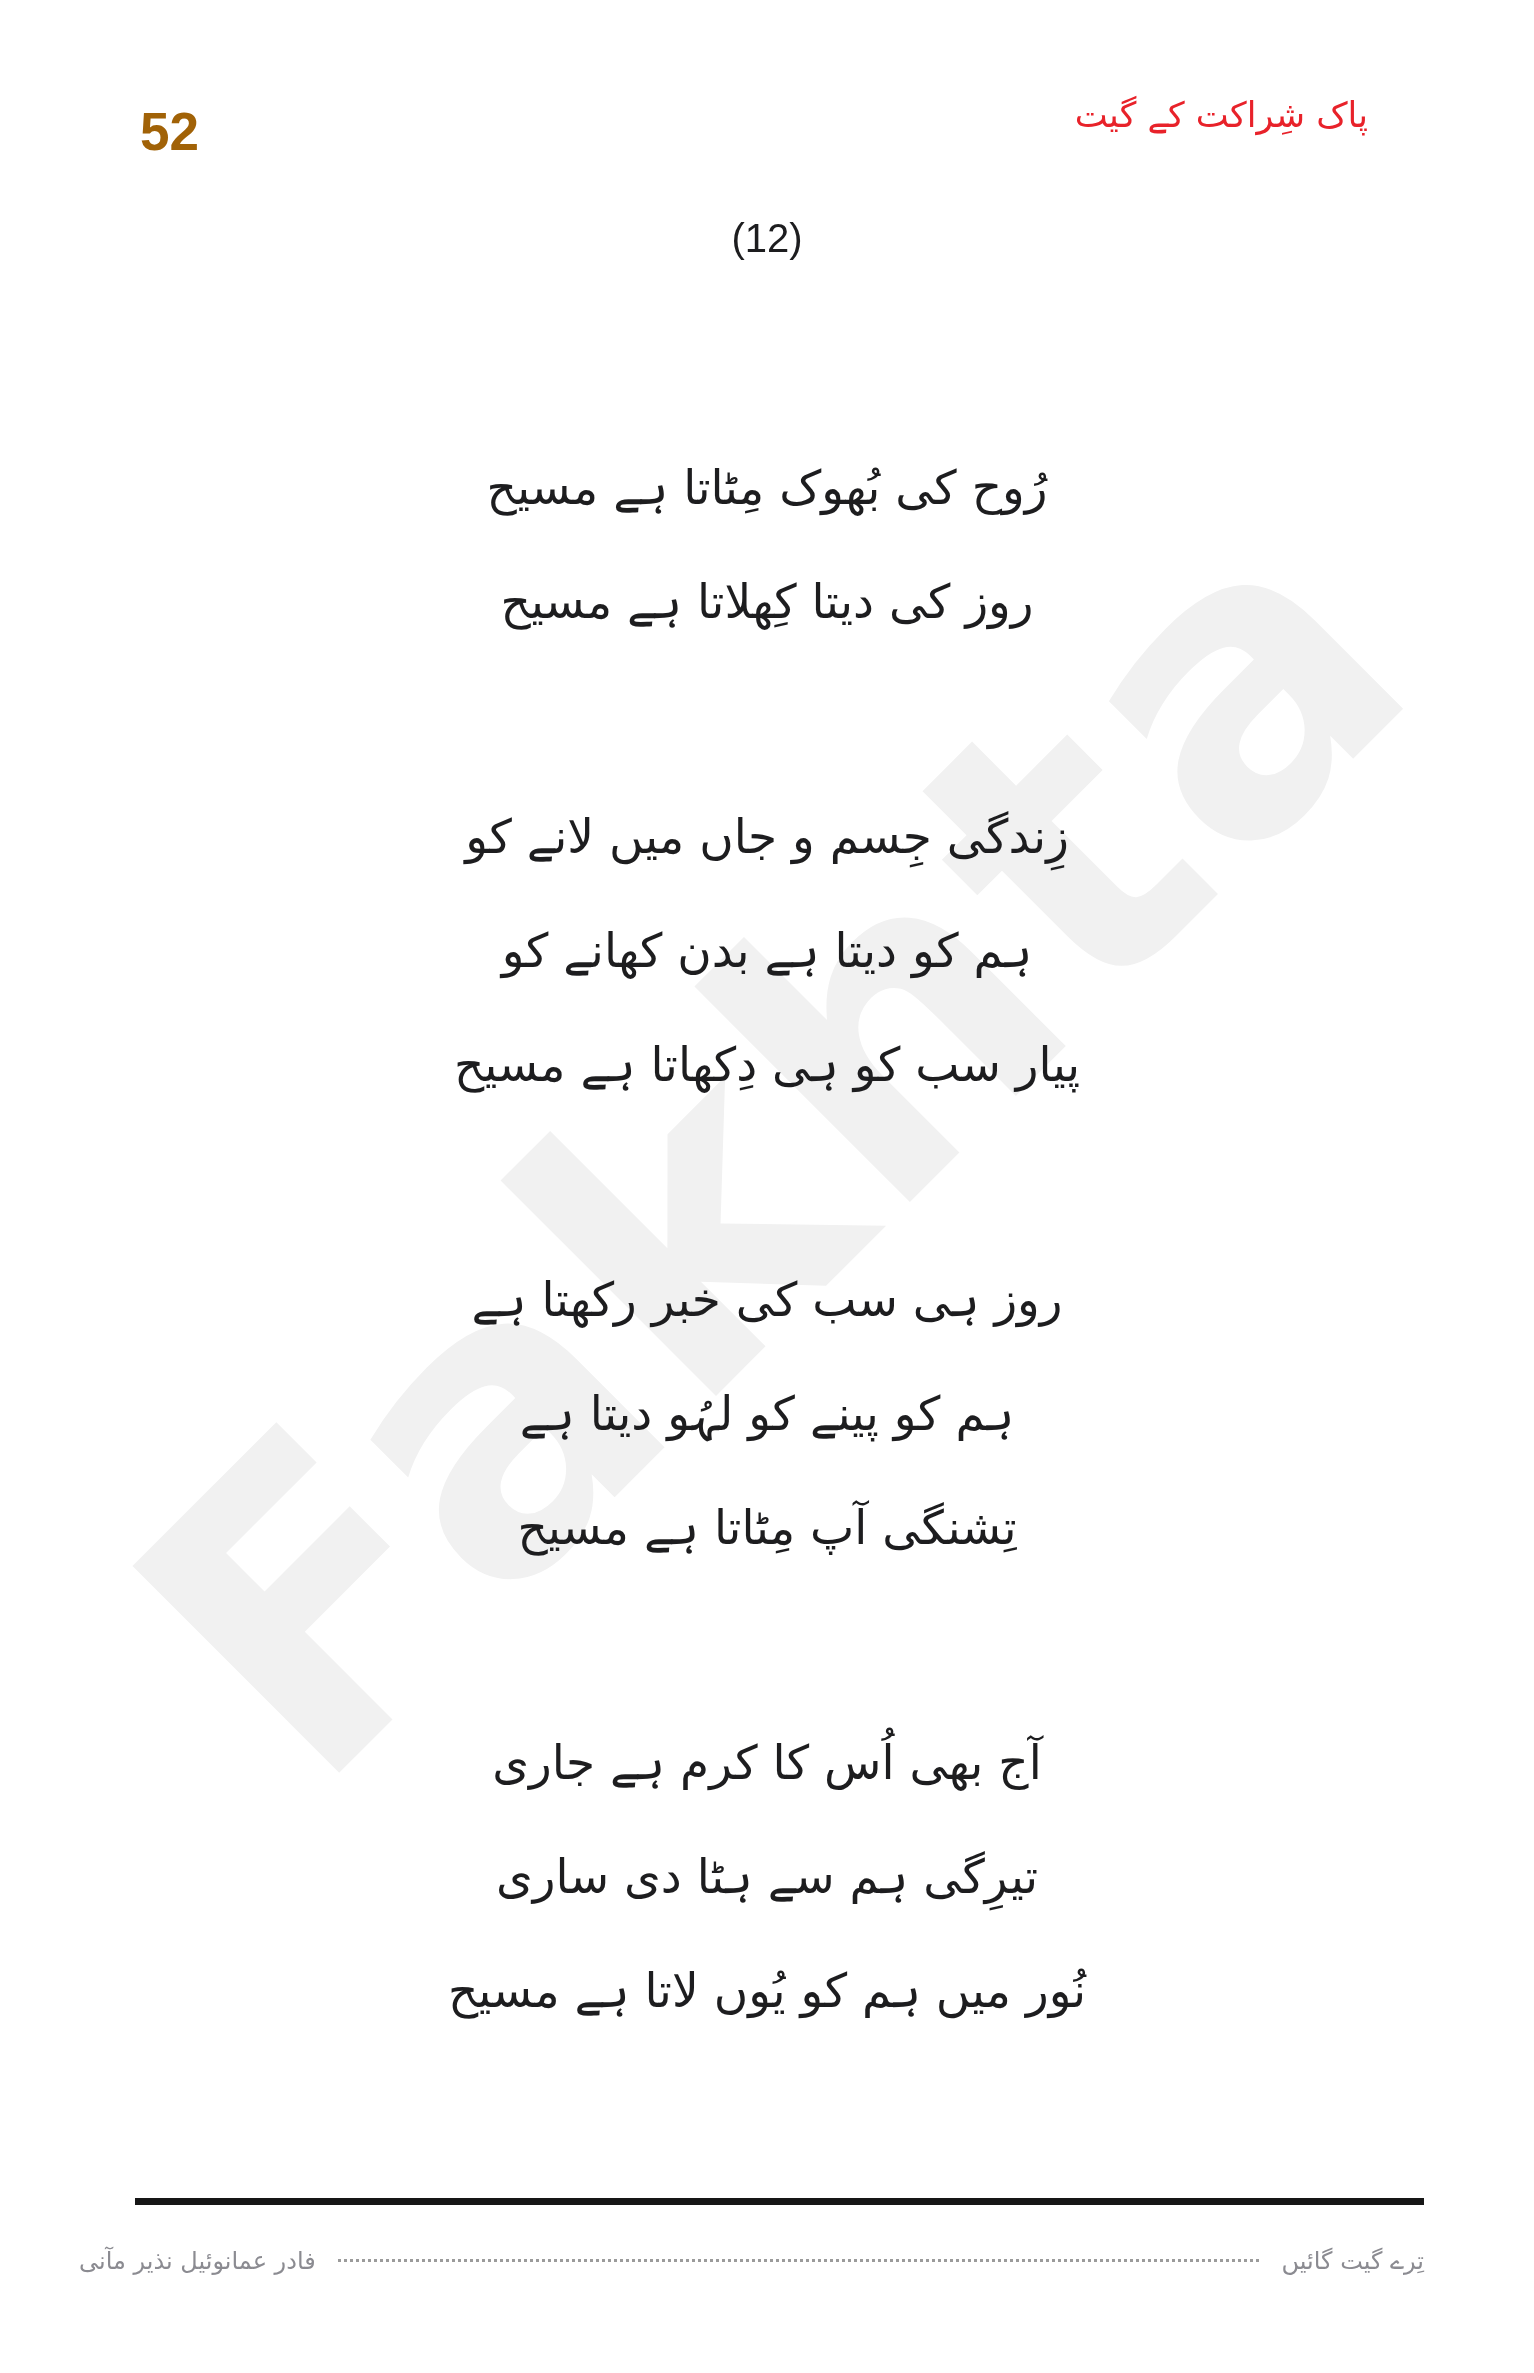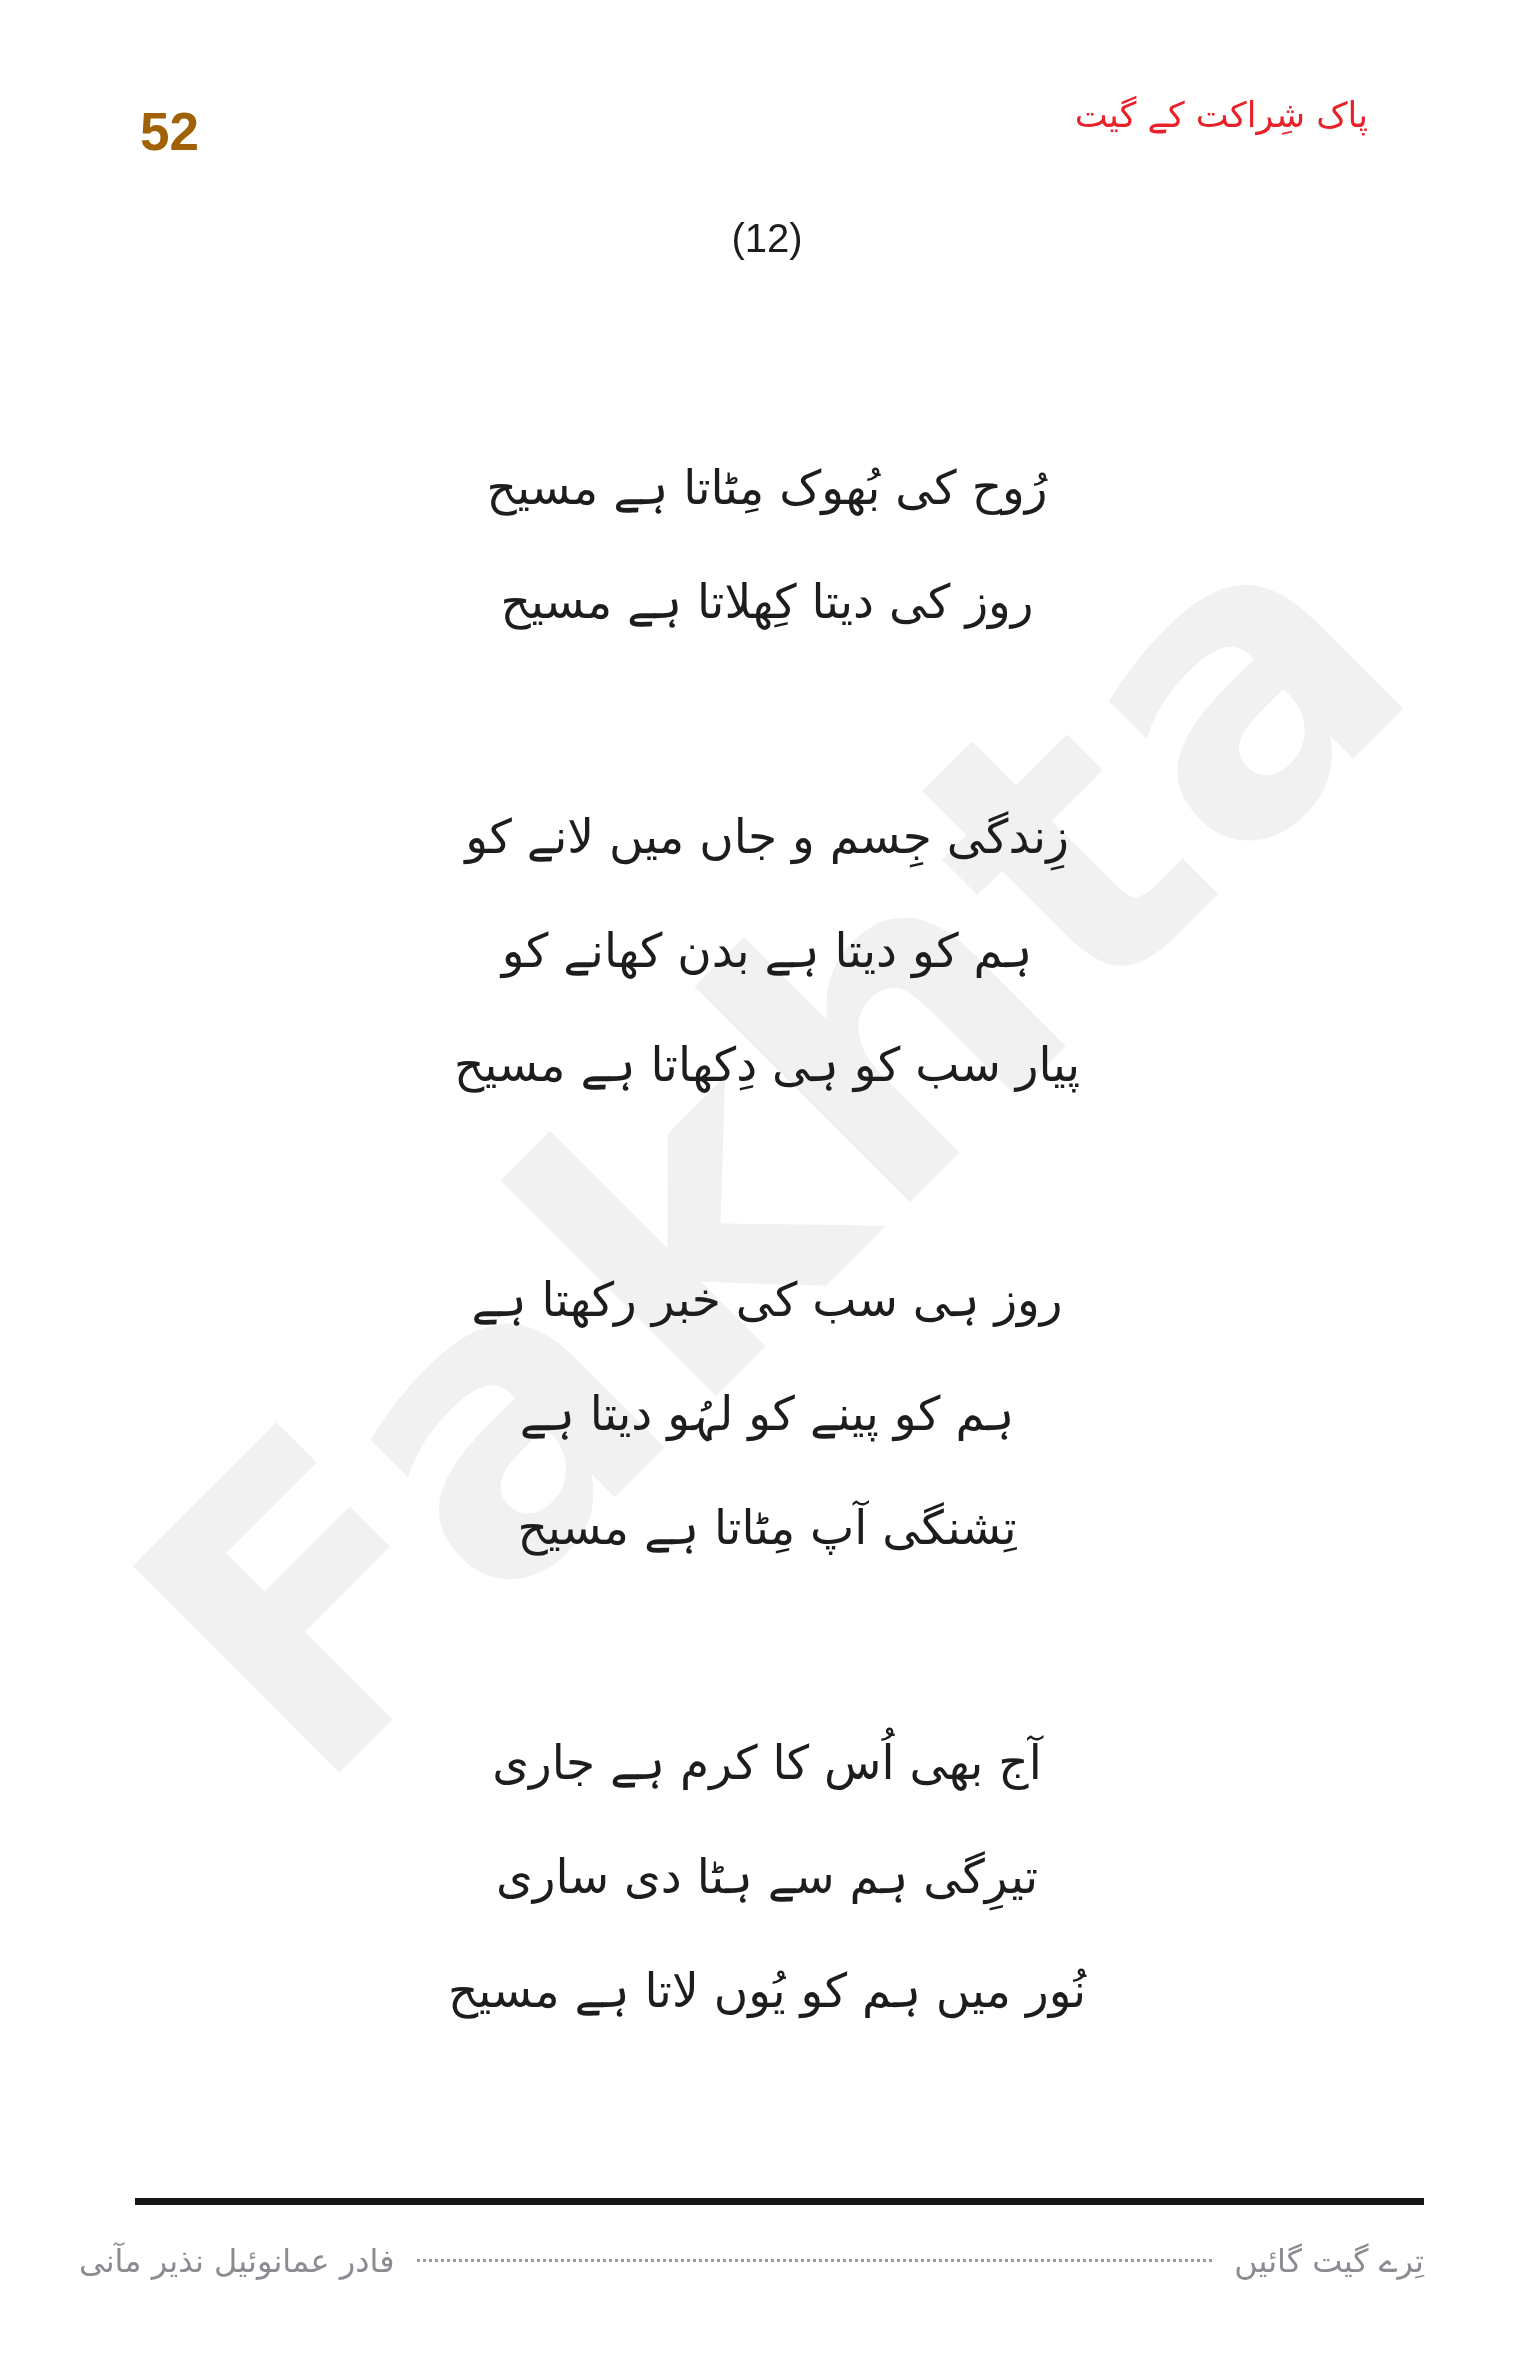--- a/index.html
+++ b/index.html
@@ -103,21 +103,21 @@
     height: 75px;
     display: flex;
     flex-direction: row;
     align-items: center;
     gap: 22.4px;
     z-index: 2;
   }
   .footer-left, .footer-right {
     direction: rtl;
     font-family: "DejaVu Sans", sans-serif;
-    font-size: 32px;
+    font-size: 24px;
     color: #8b8b91;
     white-space: nowrap;
   }
   .dotted-leader {
     flex: 1 1 auto;
     height: 0;
     border-top: 3.7px dotted #9b9b9b;
   }
 </style>
 </head>

